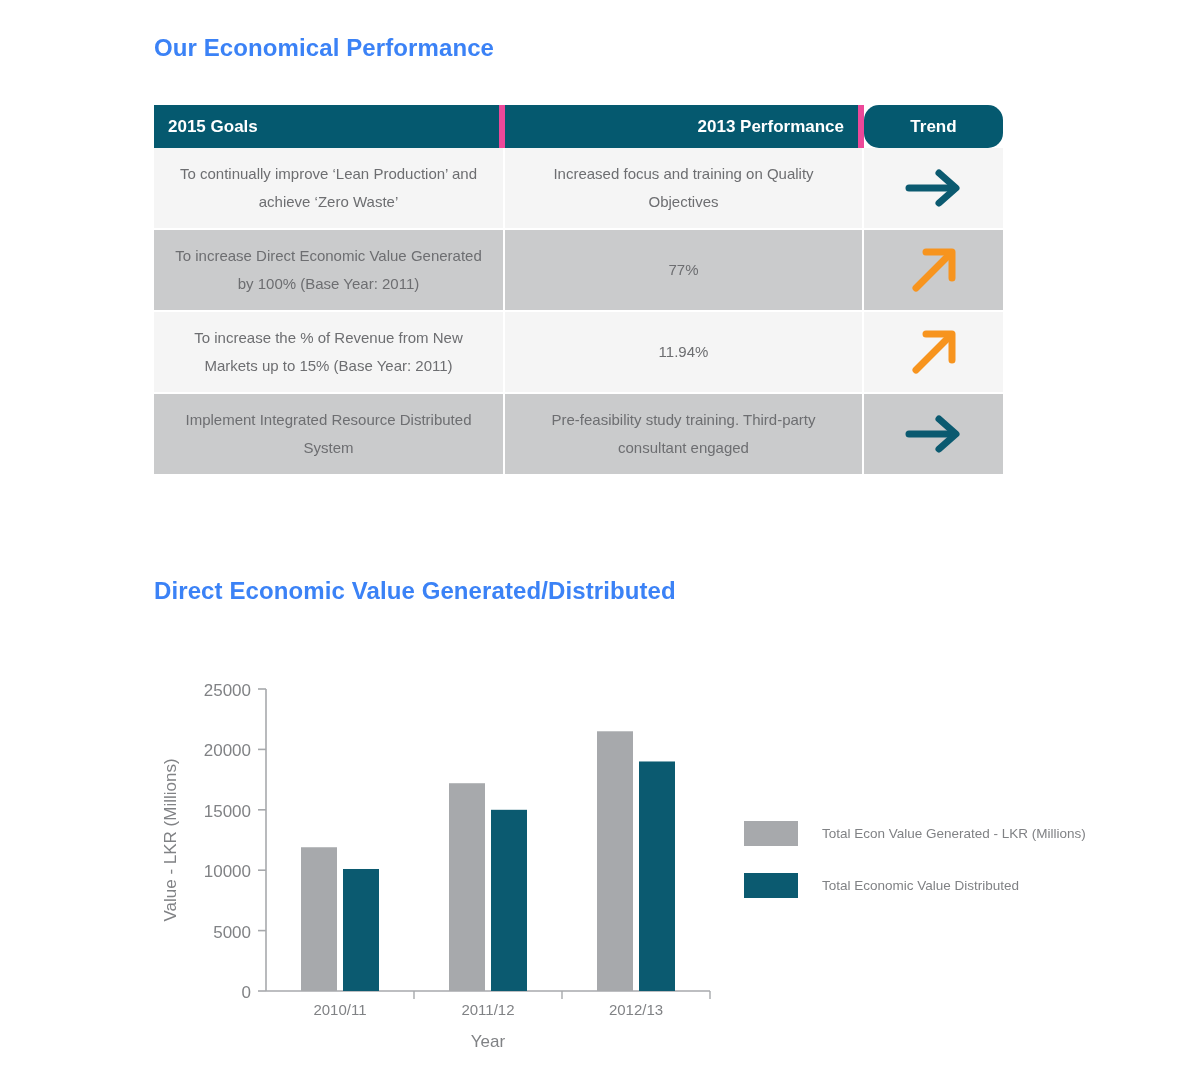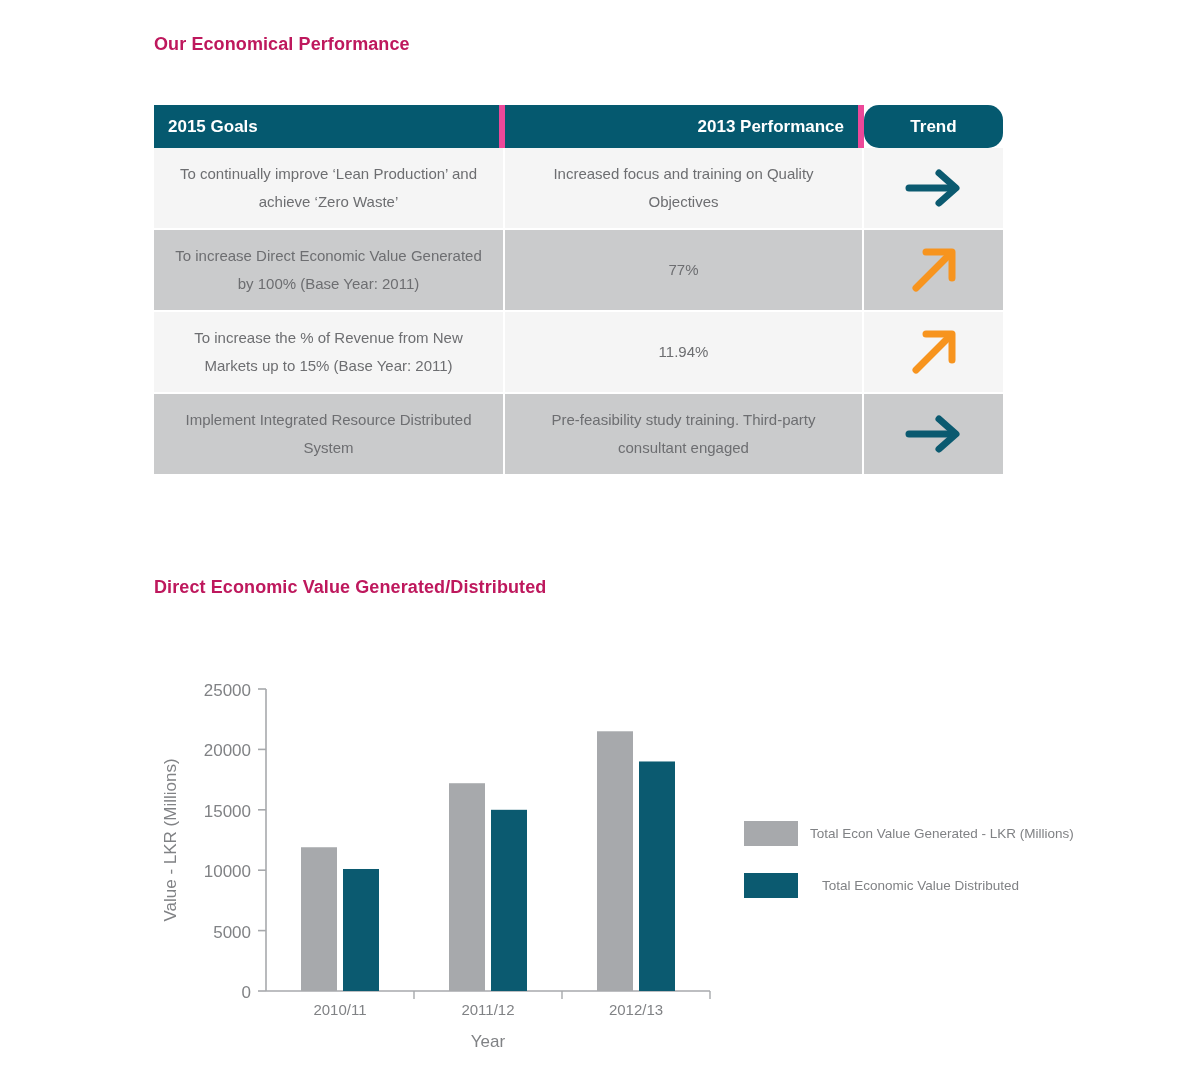--- a/index.html
+++ b/index.html
@@ -10,23 +10,23 @@
     font-family:"Liberation Sans", sans-serif;
     color:#58595b;
     position:relative;
     overflow:hidden;
   }
 
   
   .section-title {
     position:absolute;
     left:154px;
-    font-size:18px;
+    font-size:24px;
     font-weight:bold;
-    color:#be185d;
+    color:#3b82f6;
     letter-spacing:0.1px;
     white-space:nowrap;
   }
   #perf-title { top:34px; }
   #chart-title { top:577px; }
 
   .perf-table {
     position:absolute;
     left:154px; top:105px;
     width:849px;
@@ -71,21 +71,21 @@
     width:1000px; height:420px;
   }
   .chart-svg { display:block; }
 
   .legend {
     position:absolute;
     left:590px; top:178px;
   }
   .legend-row { display:flex; align-items:center; height:30px; margin-bottom:22px; }
   .legend-swatch { width:54px; height:25px; flex:0 0 54px; }
-  .legend-label { font-size:13.5px; color:#808285; margin-left:12px; white-space:nowrap; }
+  .legend-label { font-size:13.5px; color:#808285; margin-left:24px; white-space:nowrap; }
   .legend-row.second .legend-label { margin-left:24px; }
 </style>
 </head>
 <body>
 
 <div class="section-title" id="perf-title">Our Economical Performance</div>
 
 <table class="perf-table">
   <thead>
     <tr>

